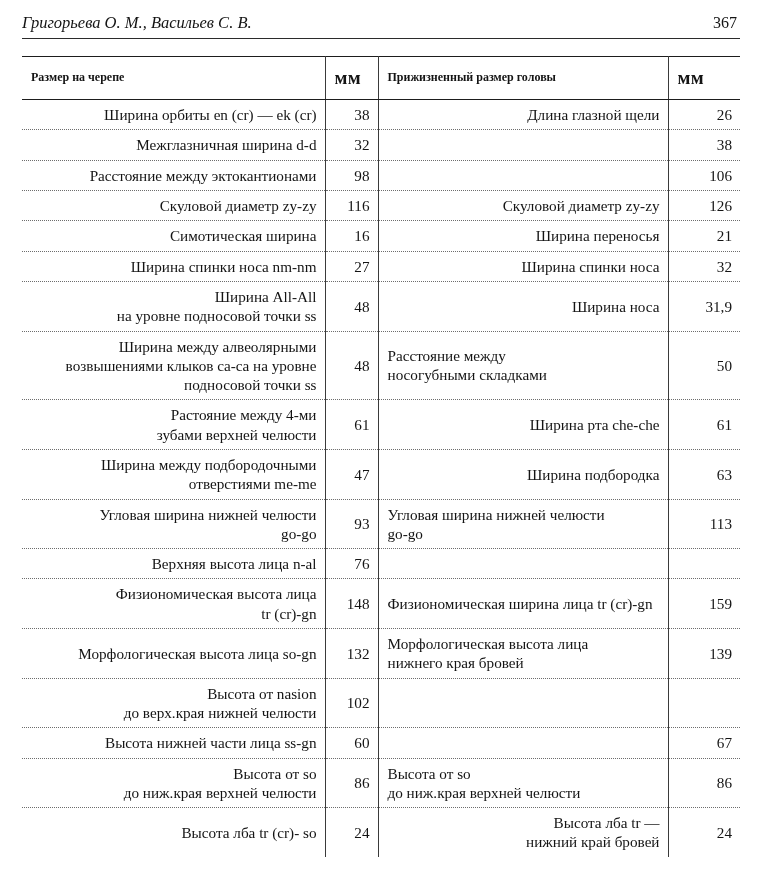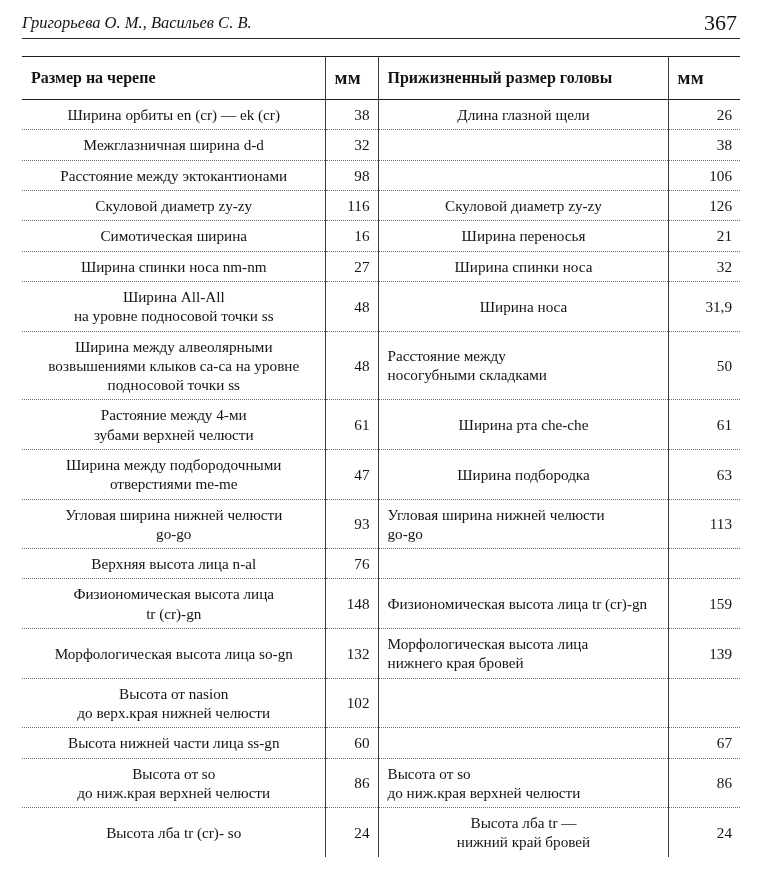--- a/index.html
+++ b/index.html
@@ -44,21 +44,21 @@
     gap: 5px;
     overflow: hidden;
   }
   .runhead-authors {
     font-style: italic;
   }
   .runhead-title {
     font-style: normal;
   }
   .runhead-page {
-    font-size: 22px;
+    font-size: 16px;
     padding-right: 2px;
   }
 
   .headrule {
     position: absolute;
     left: 22px;
     right: 21px;
     top: 38px;
     height: 0;
     border-top: 1.6px solid #2b2b2b;
@@ -96,21 +96,21 @@
 
   
   table.meas th.vline,
   table.meas td.vline {
     border-right: 1.3px solid #3a3a3a;
   }
 
   
   table.meas thead th {
     font-weight: bold;
-    font-size: 16px;
+    font-size: 12px;
     padding-top: 9px;
     padding-bottom: 9px;
     border-top: 1.7px solid #1d1d1d;
     border-bottom: 1.7px solid #1d1d1d;
     text-align: left;
   }
   table.meas thead th.unit {
     font-size: 19px;
     letter-spacing: .2px;
   }
@@ -121,21 +121,21 @@
   }
   table.meas tbody tr:last-child td {
     border-bottom: 0;
   }
 
   td.num {
     text-align: right;
     white-space: nowrap;
   }
   td.label {
-    text-align: center;
+    text-align: right;
   }
   td.justify {
     text-align: justify;
     text-align-last: left;
   }
   td.tall { padding-top: 9px; padding-bottom: 9px; }
 
   .empty { display: inline-block; min-height: 1px; }
 </style>
 </head>
@@ -237,21 +237,21 @@
           </tr>
           <tr>
             <td class="label vline">Верхняя высота лица n-al</td>
             <td class="num vline">76</td>
             <td class="label vline"><span class="empty"></span></td>
             <td class="num"><span class="empty"></span></td>
           </tr>
           <tr>
             <td class="label vline tall">Физиономическая высота лица<br>tr (cr)-gn</td>
             <td class="num vline tall">148</td>
-            <td class="label vline tall justify">Физиономическая высота лица tr (cr)-gn</td>
+            <td class="label vline tall justify">Физиономическая ширина лица tr (cr)-gn</td>
             <td class="num tall">159</td>
           </tr>
           <tr>
             <td class="label vline tall">Морфологическая высота лица so-gn</td>
             <td class="num vline tall">132</td>
             <td class="label vline tall justify">Морфологическая высота лица<br>нижнего края бровей</td>
             <td class="num tall">139</td>
           </tr>
           <tr>
             <td class="label vline tall">Высота от nasion<br>до верх.края нижней челюсти</td>

